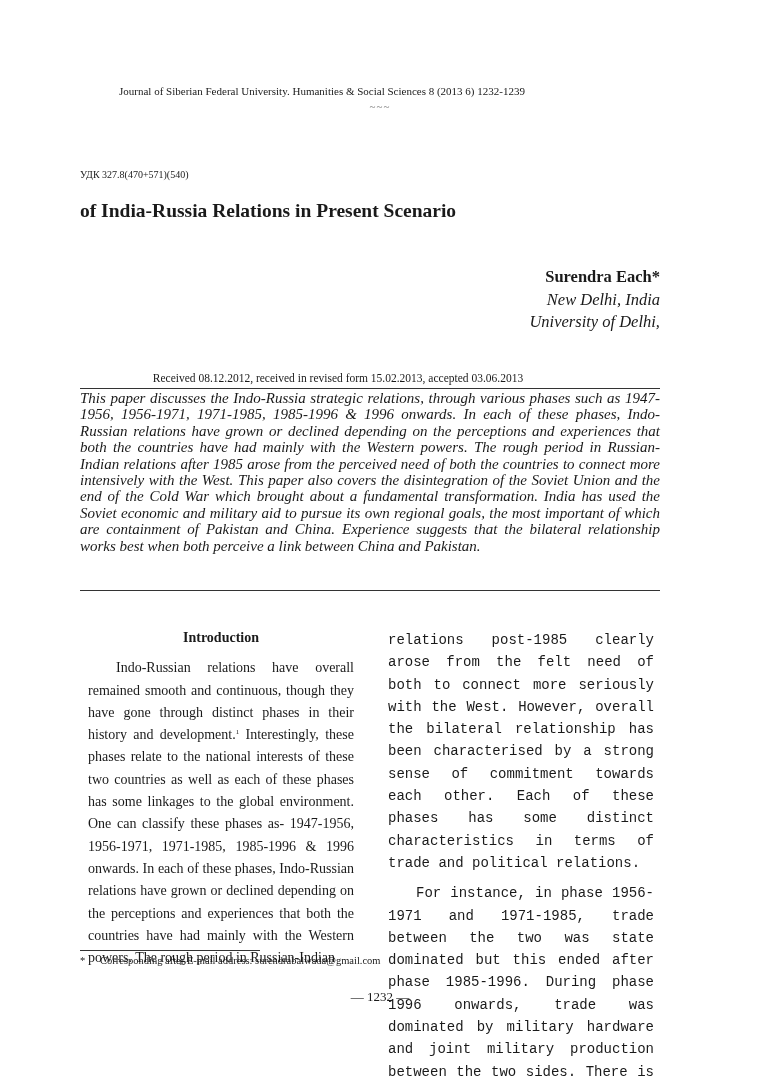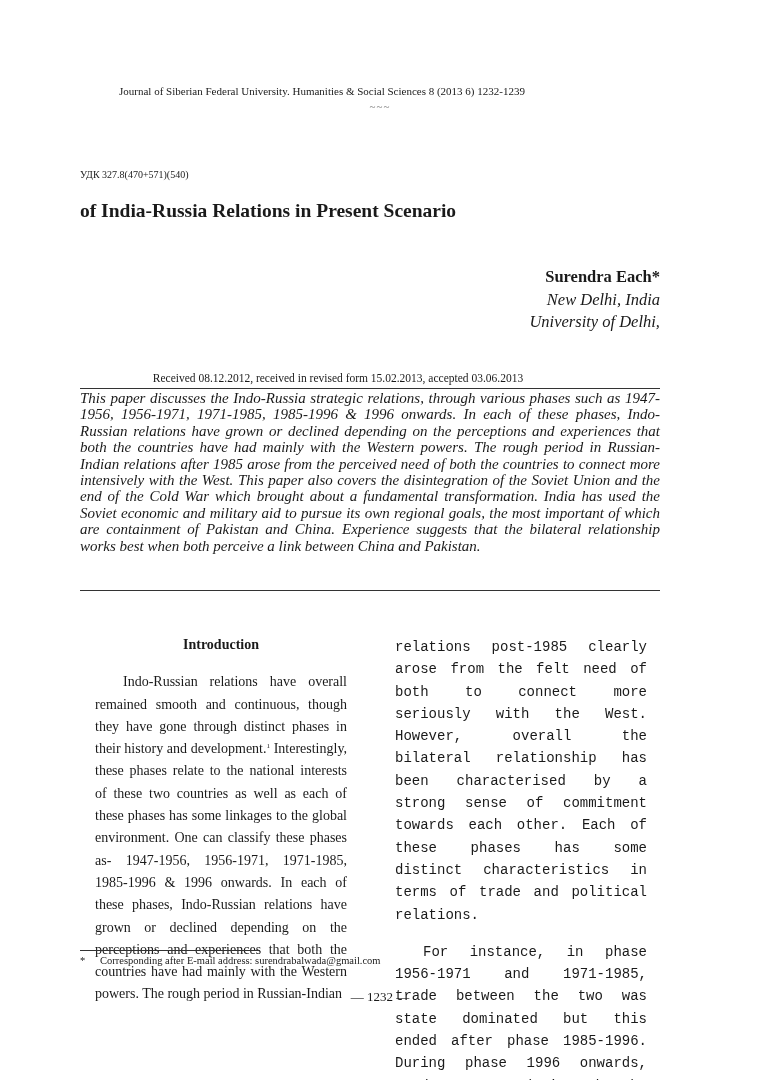--- a/index.html
+++ b/index.html
@@ -12,21 +12,21 @@
   .title { top: 195px; left: 80px; font-size: 19.5px; font-weight: bold; line-height: 31px; }
   .author-block { top: 266px; right: 100px; text-align: right; font-size: 16.5px; line-height: 22.5px; }
   .author-name { font-weight: bold; }
   .affil { font-style: italic; display: block; }
   .received { top: 372px; left: 0; width: 676px; text-align: center; font-size: 11.5px; }
   .rule { left: 80px; width: 580px; border-top: 1.2px solid #333; }
   .abstract { top: 390px; left: 80px; width: 580px; font-style: italic; font-size: 15px; line-height: 16.4px; text-align: justify; }
   .abstract p { margin: 0; }
   .keywords { margin-top: 11px !important; }
   .col { width: 282px; font-size: 14px; line-height: 22.3px; text-align: justify; }
-  .col p { margin: 15px; }
+  .col p { margin: 8px; }
   .indent { text-indent: 28px; }
   .col-left { top: 619px; left: 80px; }
   .col-right { top: 621px; left: 380px; font-family: Liberation Mono, monospace; }
   .heading { font-weight: bold; text-align: center; margin-bottom: 2px !important; }
   sup { font-size: 7px; vertical-align: 5px; line-height: 0; }
   .foot-rule { top: 950px; left: 80px; width: 180px; border-top: 1px solid #333; }
   .footnotes { top: 954px; left: 80px; font-size: 10.5px; line-height: 13.5px; }
   .fn-row { display: flex; }
   .fn-mark { width: 20px; }
   .page-num { top: 989px; left: 0; width: 760px; text-align: center; font-size: 13px; }

